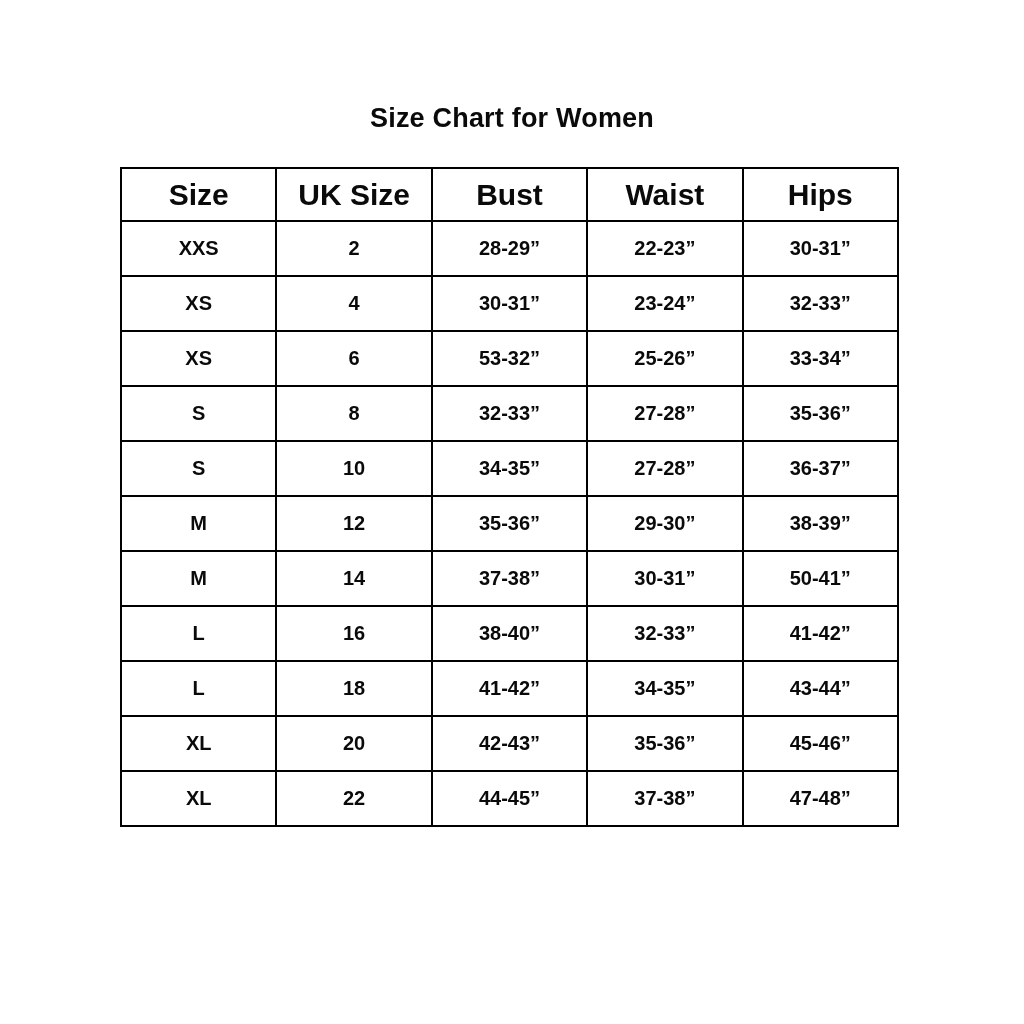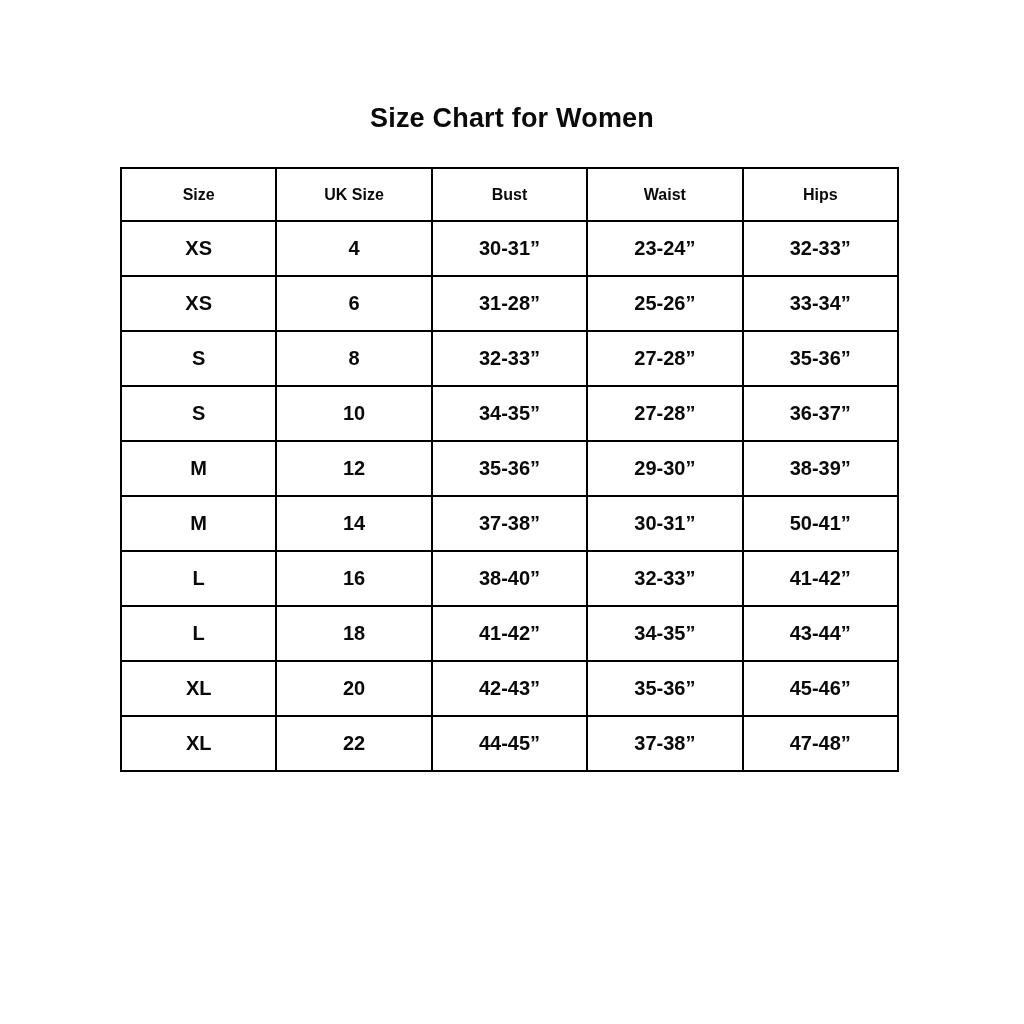--- a/index.html
+++ b/index.html
@@ -39,21 +39,21 @@
   table.size-chart td {
     border: 2.5px solid #000000;
     text-align: center;
     vertical-align: middle;
     font-weight: bold;
     background: #ffffff;
     padding: 0;
   }
   table.size-chart th {
     height: 51px;
-    font-size: 16px;
+    font-size: 30px;
     text-align: center;
   }
   table.size-chart td {
     height: 53px;
     font-size: 20px;
   }
 </style>
 </head>
 <body>
 
@@ -66,30 +66,37 @@
       <tr>
         <th>Size</th>
         <th>UK Size</th>
         <th>Bust</th>
         <th>Waist</th>
         <th>Hips</th>
       </tr>
     </thead>
     <tbody>
       <tr>
+        <td>XXS</td>
+        <td>2</td>
+        <td>28-29”</td>
+        <td>22-23”</td>
+        <td>30-31”</td>
+      </tr>
+      <tr>
         <td>XS</td>
         <td>4</td>
         <td>30-31”</td>
         <td>23-24”</td>
         <td>32-33”</td>
       </tr>
       <tr>
         <td>XS</td>
         <td>6</td>
-        <td>31-28”</td>
+        <td>53-32”</td>
         <td>25-26”</td>
         <td>33-34”</td>
       </tr>
       <tr>
         <td>S</td>
         <td>8</td>
         <td>32-33”</td>
         <td>27-28”</td>
         <td>35-36”</td>
       </tr>

